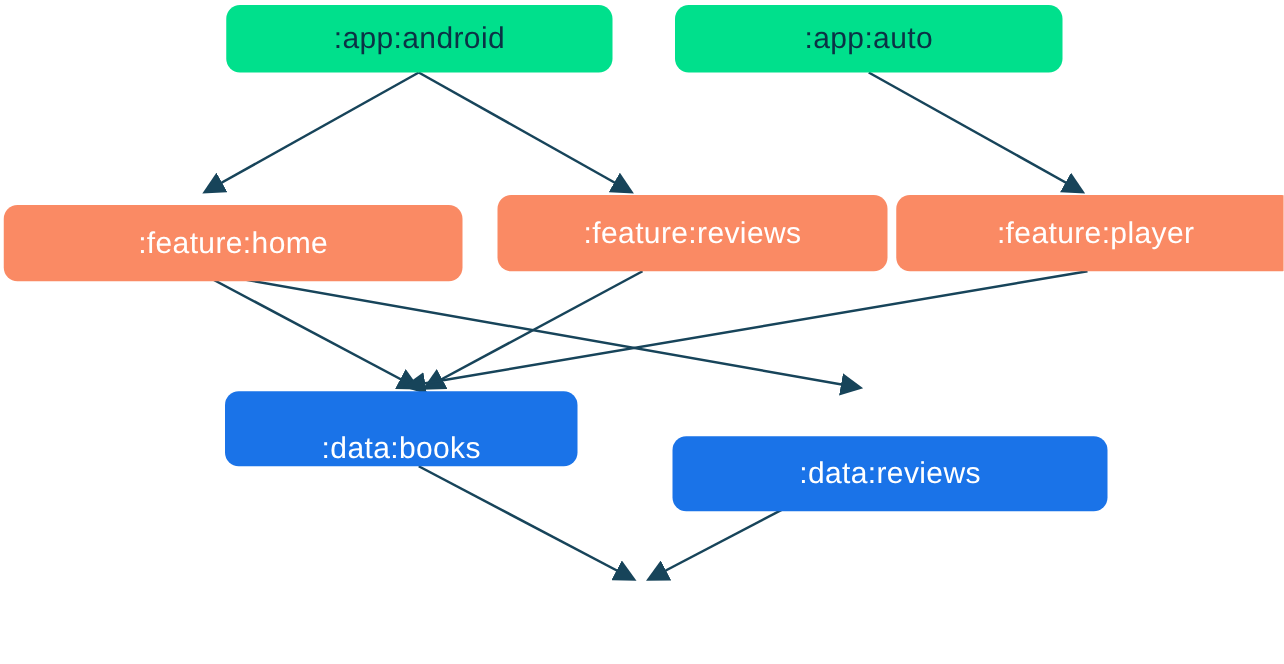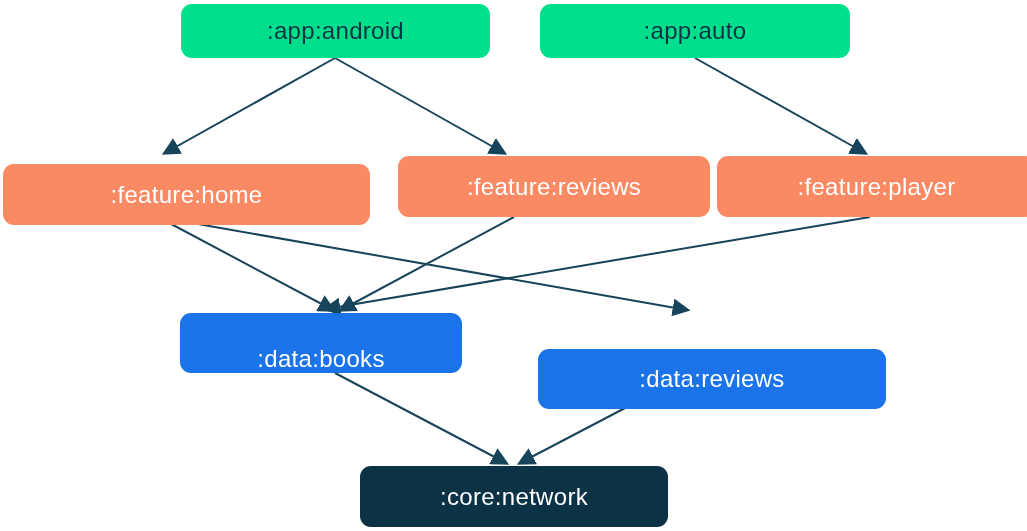--- a/index.html
+++ b/index.html
@@ -92,17 +92,14 @@
   </div>
   <div id="node-feature-player" class="node node--feature">
     <span>:feature:player</span>
   </div>
   <div id="node-data-books" class="node node--data">
     <span>:data:books</span>
   </div>
   <div id="node-data-reviews" class="node node--data">
     <span>:data:reviews</span>
   </div>
-  <div id="node-core-network" class="node node--core">
-    <span>:core:network</span>
-  </div>
 
 </div>
 
 </body></html>

